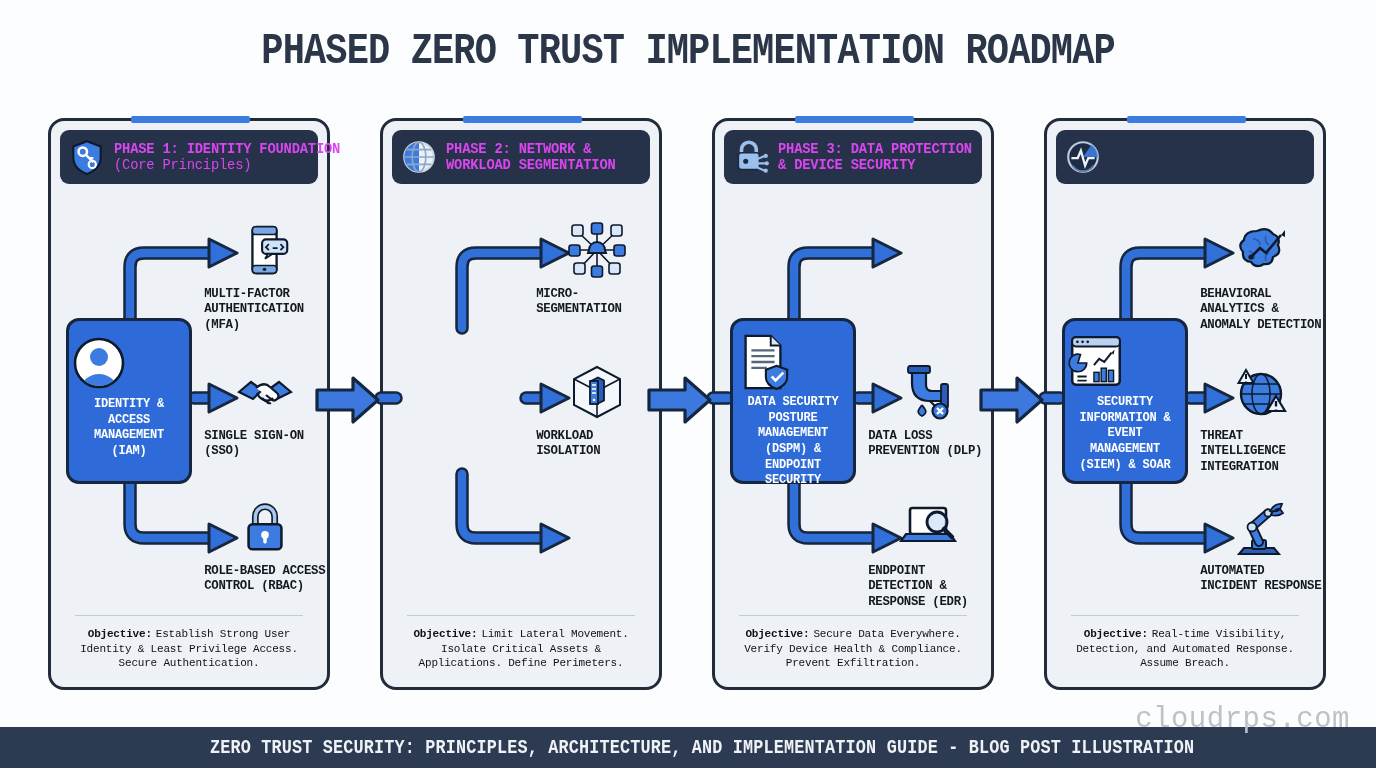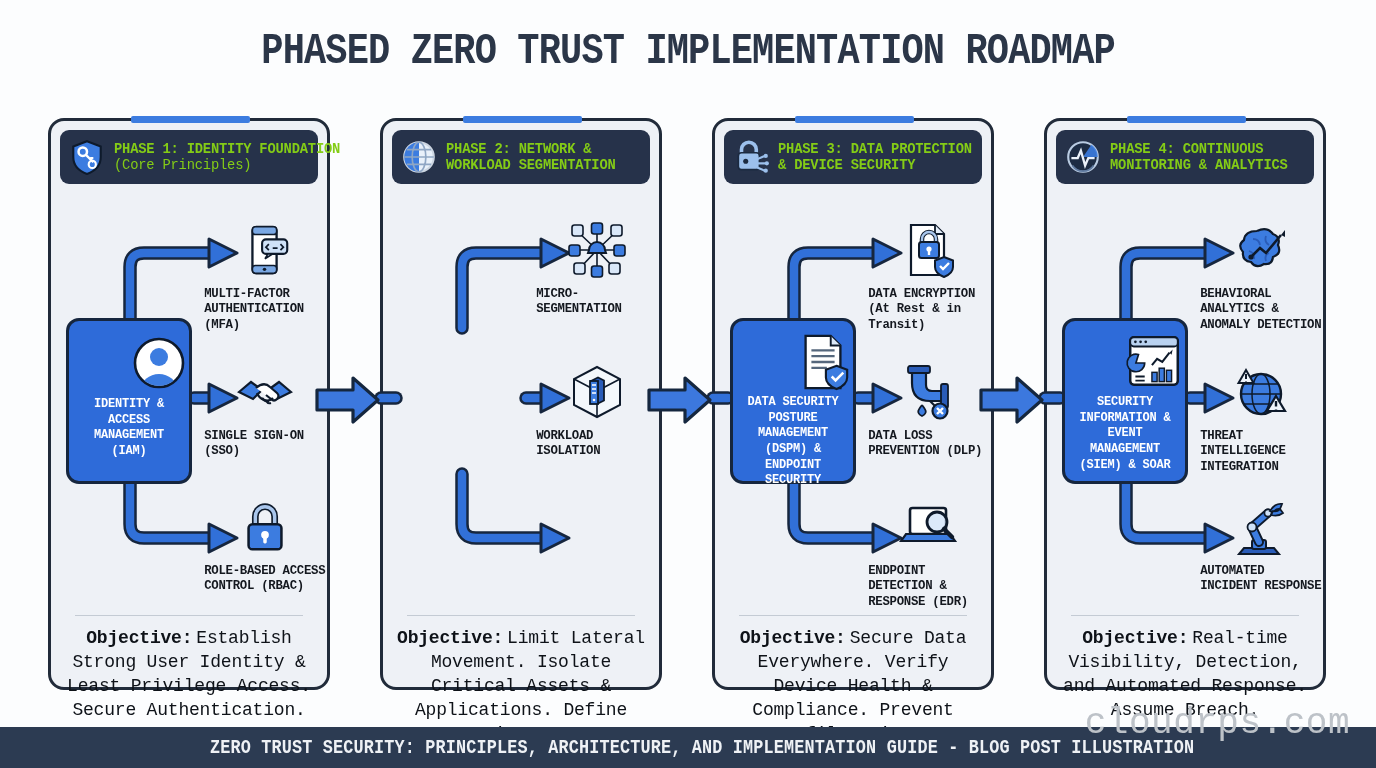--- a/index.html
+++ b/index.html
@@ -8,51 +8,51 @@
   .title{position:absolute;top:26px;left:0;width:100%;text-align:center;}
   .title span{display:inline-block;font-size:44px;font-weight:700;color:#2b3648;
         letter-spacing:-1px;transform:scaleX(.84);transform-origin:center;}
   
   .card{position:absolute;top:118px;width:282px;height:572px;background:#eef1f6;
         border:3px solid #212b3a;border-radius:16px;box-sizing:border-box;}
   .accent-bar{position:absolute;top:-5px;left:29%;width:43%;height:7px;background:#3c7ce0;border-radius:2px;}
   .card-header{position:absolute;top:9px;left:9px;right:9px;height:54px;background:#26324a;
         border-radius:9px;display:flex;align-items:center;padding:4px 8px;box-sizing:border-box;gap:8px;}
   .hdr-icon{flex:0 0 38px;display:flex;align-items:center;justify-content:center;}
-  .hdr-text{color:#84cc16;line-height:1.12;}
+  .hdr-text{color:#d946ef;line-height:1.12;}
   .hdr-line1,.hdr-line2{font-size:14.5px;font-weight:700;letter-spacing:-.2px;transform:scaleX(.95);transform-origin:left center;white-space:nowrap;}
   #c1 .hdr-line2{font-weight:400;}
   
   .connectors{position:absolute;left:0;top:0;width:282px;height:572px;overflow:visible;z-index:1;pointer-events:none;}
   .c-out{fill:none;stroke:#16263e;stroke-width:13.5;stroke-linecap:round;}
   .c-in{fill:none;stroke:#3170d8;stroke-width:8.5;stroke-linecap:round;}
   .c-head{fill:#3170d8;stroke:#16263e;stroke-width:3;stroke-linejoin:round;}
   
   .main-box{position:absolute;left:15px;top:197px;width:126px;height:166px;background:#2e6bd9;
         border:3px solid #16263e;border-radius:13px;z-index:2;box-sizing:border-box;
-        display:flex;flex-direction:column;align-items:flex-end;padding-top:12px;}
+        display:flex;flex-direction:column;align-items:flex-start;padding-top:12px;}
   .main-label{color:#fff;font-weight:700;font-size:12.5px;text-align:center;line-height:1.25;
         letter-spacing:-.2px;padding:4px 5px 0 5px;transform:scaleX(.96);}
   
   .item{position:absolute;left:150px;width:128px;z-index:2;}
   .item-icon{display:flex;justify-content:center;align-items:center;height:64px;}
   .item-label{font-size:13px;font-weight:700;line-height:1.18;letter-spacing:-.3px;color:#14181f;
         margin-top:3px;transform:scaleX(.95);}
   .divider{position:absolute;left:24px;right:24px;top:494px;height:1px;background:#c4cbd4;}
-  .objective{position:absolute;left:14px;right:14px;top:506px;text-align:center;font-size:18px;
+  .objective{position:absolute;left:14px;right:14px;top:506px;text-align:center;font-size:11px;
         line-height:1.33;letter-spacing:-.2px;color:#0e1218;}
   .obj-label{font-weight:700;margin-right:4px;}
   
   .flow-arrow{position:absolute;top:374px;width:66px;height:52px;z-index:3;}
   
   .footer{position:absolute;left:0;right:0;bottom:0;height:41px;background:#2c3b52;
         display:flex;align-items:center;justify-content:center;padding-left:28px;}
   .footer span{color:#eef1f5;font-size:20.5px;font-weight:700;letter-spacing:.2px;
         display:inline-block;transform:scaleX(.82);white-space:nowrap;}
-  .watermark{position:absolute;top:703px;right:26px;z-index:5;font-size:36px;color:#bdc2c8;letter-spacing:.5px;}
+  .watermark{position:absolute;top:703px;right:26px;z-index:5;font-size:29px;color:#bdc2c8;letter-spacing:.5px;}
   svg{display:block;}
 </style>
 </head>
 <body>
 
 <div class="page">
 
   <div class="title">
     <span>PHASED ZERO TRUST IMPLEMENTATION ROADMAP</span>
   </div>
@@ -253,36 +253,20 @@
         <svg width="60" height="58" viewBox="0 0 60 60">
           <path d="M12 3 h26 l10 10 v44 h-36 z" fill="#ffffff" stroke="#0e1a2b" stroke-width="2.4"></path>
           <path d="M38 3 v10 h10" fill="#dce8f7" stroke="#0e1a2b" stroke-width="2"></path>
           <path d="M18 18 h24 M18 24 h24 M18 30 h24 M18 36 h16" stroke="#55677c" stroke-width="2.4" fill="none"></path>
           <path d="M44 34 l11 4 v8 c0 6 -5 9.5 -11 12 c-6 -2.5 -11 -6 -11 -12 v-8 z" fill="#3c7ce0" stroke="#0e1a2b" stroke-width="2.2"></path>
           <path d="M39 45 l4 4 l8 -8" fill="none" stroke="#ffffff" stroke-width="2.6"></path>
         </svg>
       </span>
       <div class="main-label">DATA SECURITY POSTURE MANAGEMENT (DSPM) &amp; ENDPOINT SECURITY</div>
     </div>
-    <div class="item" style="top:98px">
-      <span class="item-icon">
-        <svg width="60" height="60" viewBox="0 0 60 60">
-          <path d="M12 4 h24 l9 9 v41 h-33 z" fill="#ffffff" stroke="#0e1a2b" stroke-width="2.2"></path>
-          <path d="M36 4 v9 h9" fill="#e3edf9" stroke="#0e1a2b" stroke-width="1.8"></path>
-          <path d="M23 22 v-4 a7 7 0 0 1 14 0 v4" fill="none" stroke="#0e1a2b" stroke-width="4.5"></path>
-          <path d="M23 22 v-4 a7 7 0 0 1 14 0 v4" fill="none" stroke="#a9c6ec" stroke-width="2.4"></path>
-          <rect x="20" y="21" width="20" height="16" rx="2.5" fill="#3c7ce0" stroke="#0e1a2b" stroke-width="2"></rect>
-          <circle cx="30" cy="28" r="2.6" fill="#ffffff"></circle>
-            <rect x="28.8" y="29" width="2.4" height="5" fill="#ffffff"></rect>
-          <path d="M45 36 l9 3.5 v6.5 c0 5 -4 8 -9 10 c-5 -2 -9 -5 -9 -10 v-6.5 z" fill="#3c7ce0" stroke="#0e1a2b" stroke-width="2"></path>
-          <path d="M41 45 l3 3 l6 -6" fill="none" stroke="#ffffff" stroke-width="2.4"></path>
-        </svg>
-      </span>
-      <div class="item-label">DATA ENCRYPTION (At Rest &amp; in Transit)</div>
-    </div>
     <div class="item" style="top:240px">
       <span class="item-icon">
         <svg width="60" height="60" viewBox="0 0 60 60">
           <rect x="9" y="3" width="22" height="7" rx="2" fill="#2a5cb8" stroke="#0e1a2b" stroke-width="1.8"></rect>
           <path d="M13 10 h14 v12 q0 6 6 6 h10 v10 h-12 q-18 0 -18 -18 z" fill="#3c7ce0" stroke="#0e1a2b" stroke-width="2.2"></path>
           <rect x="42" y="21" width="7" height="24" rx="2" fill="#2a5cb8" stroke="#0e1a2b" stroke-width="1.8"></rect>
           <path d="M23 42 c4 5 6 8 0 11 c-6 -3 -4 -6 0 -11" fill="#3c7ce0" stroke="#0e1a2b" stroke-width="1.8"></path>
           <path d="M31 38 l8 8" stroke="#0e1a2b" stroke-width="2.2"></path>
           <circle cx="41" cy="48" r="7.5" fill="#3c7ce0" stroke="#0e1a2b" stroke-width="2.2"></circle>
           <path d="M38 45 l6 6 M44 45 l-6 6" stroke="#ffffff" stroke-width="2.4"></path>
@@ -312,24 +296,20 @@
     <div class="accent-bar"></div>
     <div class="card-header">
       <span class="hdr-icon">
         <svg width="38" height="38" viewBox="0 0 36 36">
           <circle cx="18" cy="18" r="14" fill="#1d2c44" stroke="#b9cbe2" stroke-width="2"></circle>
           <path d="M26 6.5 A14 14 0 0 1 32 18 L18 18 Z" fill="#3c7ce0" opacity="0.9"></path>
           <polyline points="7,19 13,19 16,12 20,26 23,19 29,19" fill="none" stroke="#eaf1fa" stroke-width="2.2"></polyline>
           <path d="M8 26 a12 12 0 0 0 20 0" fill="none" stroke="#5f7aa0" stroke-width="1.6"></path>
         </svg>
       </span>
-      <div class="hdr-text">
-        <div class="hdr-line1">PHASE 4: CONTINUOUS</div>
-        <div class="hdr-line2">MONITORING &amp; ANALYTICS</div>
-      </div>
     </div>
     <svg class="connectors" viewBox="0 0 282 572">
       <path class="c-out" d="M-2 277 L13 277"></path>
         <path class="c-in" d="M-2 277 L13 277"></path>
       <path class="c-out" d="M79 207 L79 146 Q79 132 93 132 L160 132"></path>
         <path class="c-in" d="M79 207 L79 146 Q79 132 93 132 L160 132"></path>
       <polygon class="c-head" points="158,118 186,132 158,146"></polygon>
       <path class="c-out" d="M143 277 L160 277"></path>
         <path class="c-in" d="M143 277 L160 277"></path>
       <polygon class="c-head" points="158,263 186,277 158,291"></polygon>

